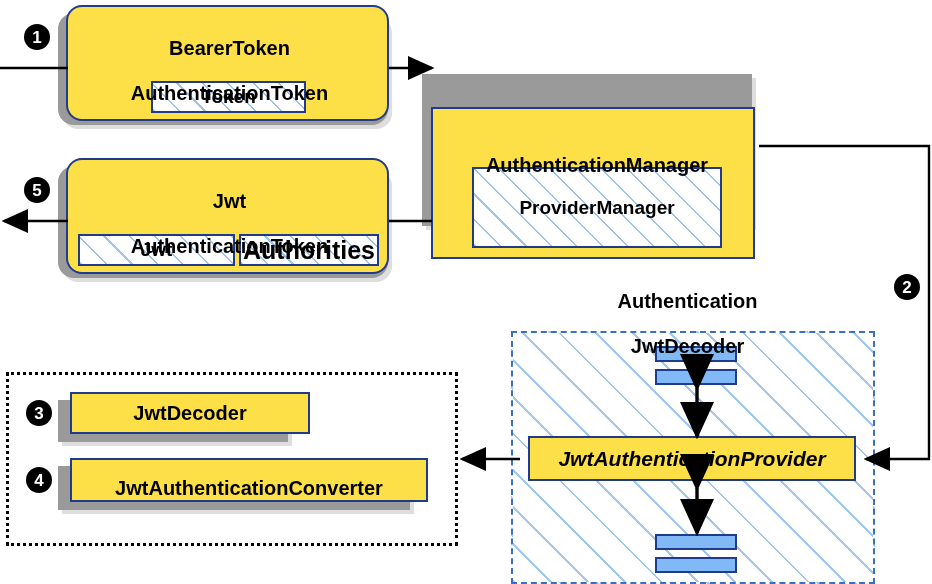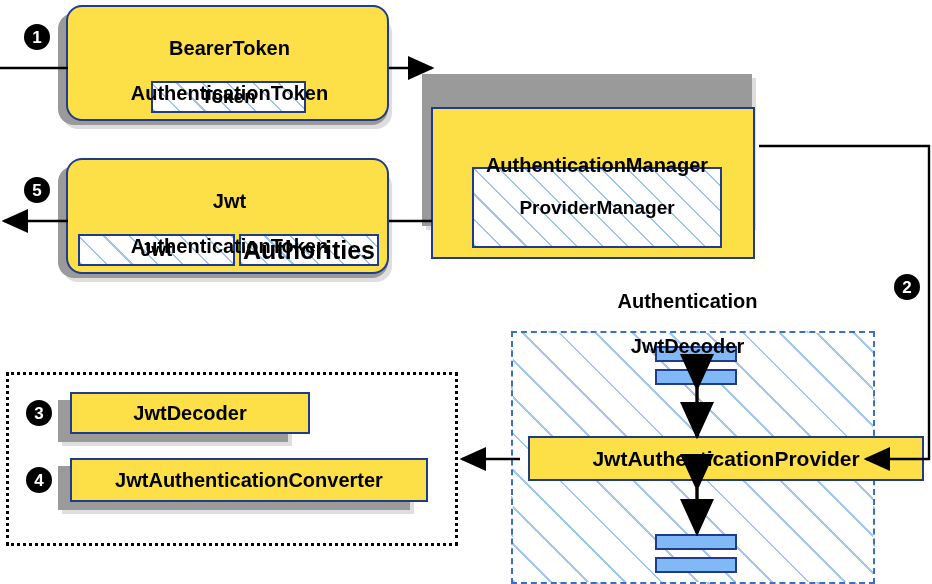--- a/index.html
+++ b/index.html
@@ -191,40 +191,40 @@
     <span>2</span>
   </div>
 
   <div class="providers-box" style="left:511px;top:331px;width:364px;height:253px;"></div>
 
   <div class="minibar" style="left:655px;top:346px;width:82px;height:16px;"></div>
   <div class="minibar" style="left:655px;top:369px;width:82px;height:16px;"></div>
 
   <div class="shadow2" style="left:524px;top:447px;width:340px;height:45px;"></div>
   <div class="shadow1" style="left:520px;top:443px;width:340px;height:45px;"></div>
-  <div class="node bluebox" style="left:528px;top:436px;width:396px;height:45px;justify-content:center;">
+  <div class="node bluebox" style="left:528px;top:436px;width:328px;height:45px;justify-content:center;font-style:italic;">
     <span style="font-size:21px;">JwtAuthenticationProvider</span>
   </div>
 
   <div class="minibar" style="left:655px;top:534px;width:82px;height:16px;"></div>
   <div class="minibar" style="left:655px;top:557px;width:82px;height:16px;"></div>
 
   <div class="dotted-box" style="left:6px;top:372px;width:452px;height:174px;"></div>
 
   <div class="shadow2" style="left:62px;top:404px;width:230px;height:42px;"></div>
   <div class="shadow1" style="left:58px;top:400px;width:230px;height:42px;"></div>
   <div class="node bluebox" style="left:70px;top:392px;width:240px;height:42px;justify-content:center;">
     <span style="font-size:20px;">JwtDecoder</span>
   </div>
   <div class="badge" style="left:26px;top:400px;">
     <span>3</span>
   </div>
 
   <div class="shadow2" style="left:62px;top:470px;width:352px;height:44px;"></div>
   <div class="shadow1" style="left:58px;top:466px;width:352px;height:44px;"></div>
-  <div class="node bluebox" style="left:70px;top:458px;width:358px;height:44px;justify-content:center;">
+  <div class="node bluebox" style="left:70px;top:458px;width:358px;height:44px;justify-content:flex-end;">
     <span style="font-size:20px;">JwtAuthenticationConverter</span>
   </div>
   <div class="badge" style="left:26px;top:467px;">
     <span>4</span>
   </div>
 
 </div>
 
 </body></html>

